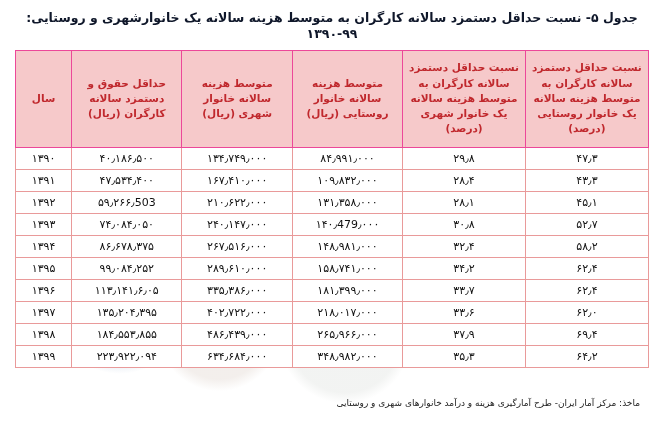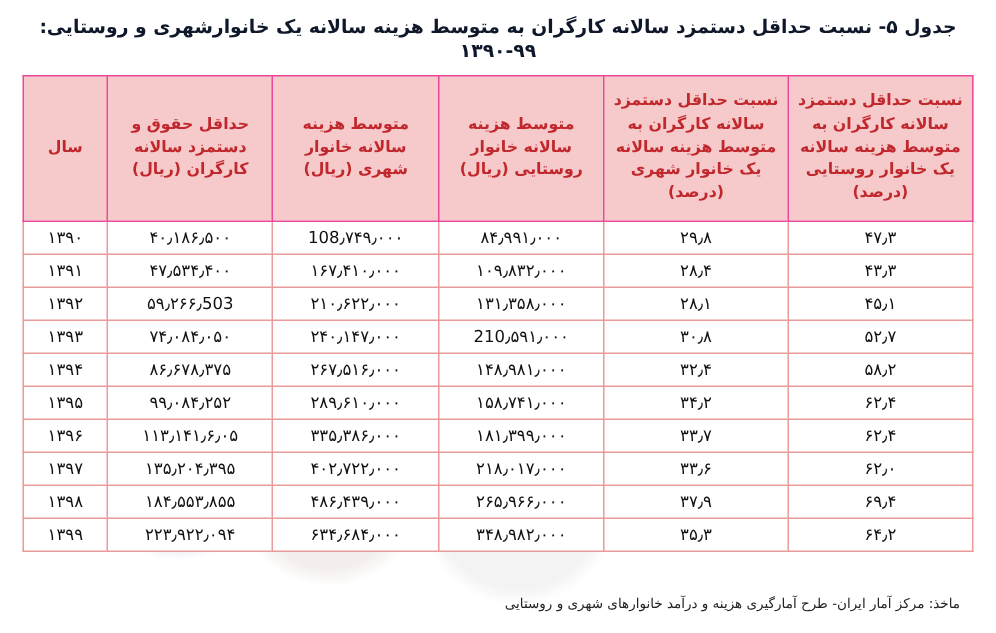--- a/index.html
+++ b/index.html
@@ -110,21 +110,21 @@
         <th class="col-urban-exp">متوسط هزینه سالانه خانوار شهری (ریال)</th>
         <th class="col-wage">حداقل حقوق و دستمزد سالانه کارگران (ریال)</th>
         <th class="col-year">سال</th>
       </tr>
     </thead>
     <tbody>
       <tr>
         <td>۴۷٫۳</td>
         <td>۲۹٫۸</td>
         <td>۸۴٫۹۹۱٫۰۰۰</td>
-        <td>108٫۷۴۹٫۰۰۰</td>
+        <td>۱۳۴٫۷۴۹٫۰۰۰</td>
         <td>۴۰٫۱۸۶٫۵۰۰</td>
         <td>۱۳۹۰</td>
       </tr>
       <tr>
         <td>۴۳٫۳</td>
         <td>۲۸٫۴</td>
         <td>۱۰۹٫۸۳۲٫۰۰۰</td>
         <td>۱۶۷٫۴۱۰٫۰۰۰</td>
         <td>۴۷٫۵۳۴٫۴۰۰</td>
         <td>۱۳۹۱</td>
@@ -133,21 +133,21 @@
         <td>۴۵٫۱</td>
         <td>۲۸٫۱</td>
         <td>۱۳۱٫۳۵۸٫۰۰۰</td>
         <td>۲۱۰٫۶۲۲٫۰۰۰</td>
         <td>۵۹٫۲۶۶٫503</td>
         <td>۱۳۹۲</td>
       </tr>
       <tr>
         <td>۵۲٫۷</td>
         <td>۳۰٫۸</td>
-        <td>210٫۵۹۱٫۰۰۰</td>
+        <td>۱۴۰٫479٫۰۰۰</td>
         <td>۲۴۰٫۱۴۷٫۰۰۰</td>
         <td>۷۴٫۰۸۴٫۰۵۰</td>
         <td>۱۳۹۳</td>
       </tr>
       <tr>
         <td>۵۸٫۲</td>
         <td>۳۲٫۴</td>
         <td>۱۴۸٫۹۸۱٫۰۰۰</td>
         <td>۲۶۷٫۵۱۶٫۰۰۰</td>
         <td>۸۶٫۶۷۸٫۳۷۵</td>

